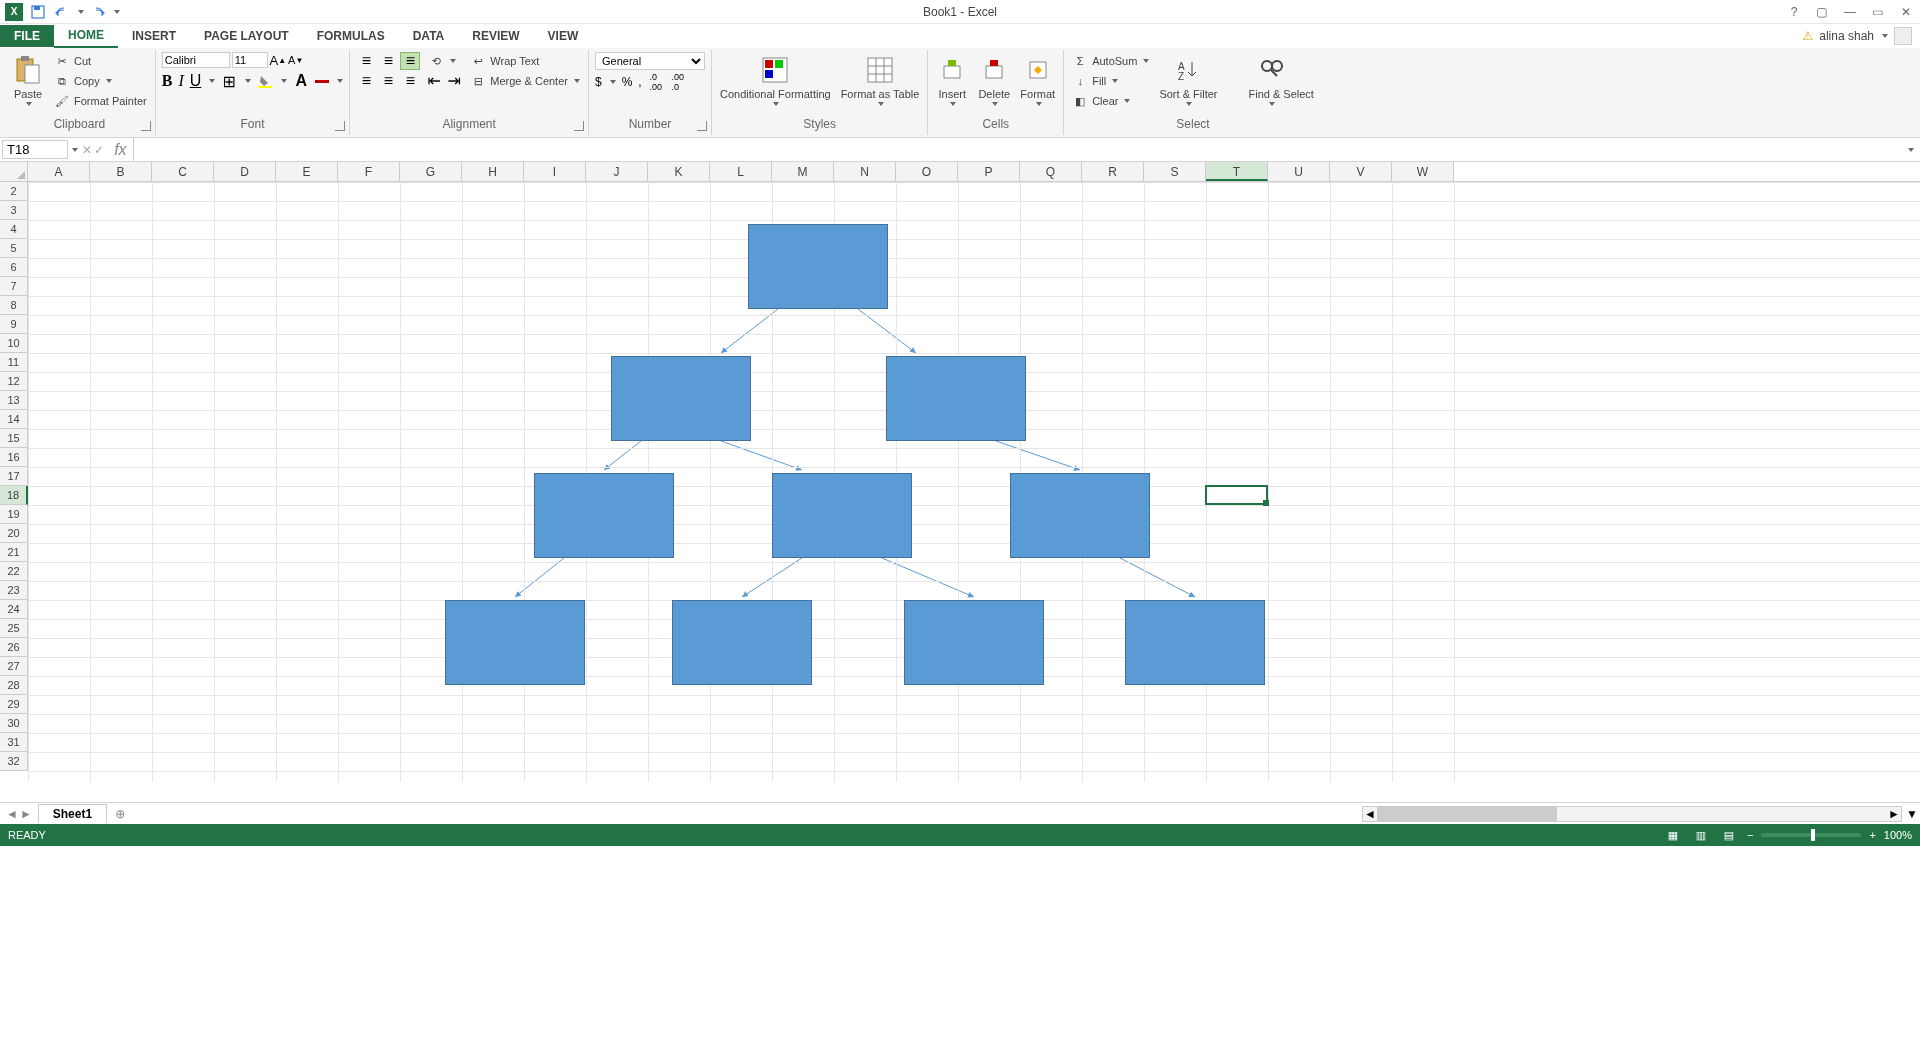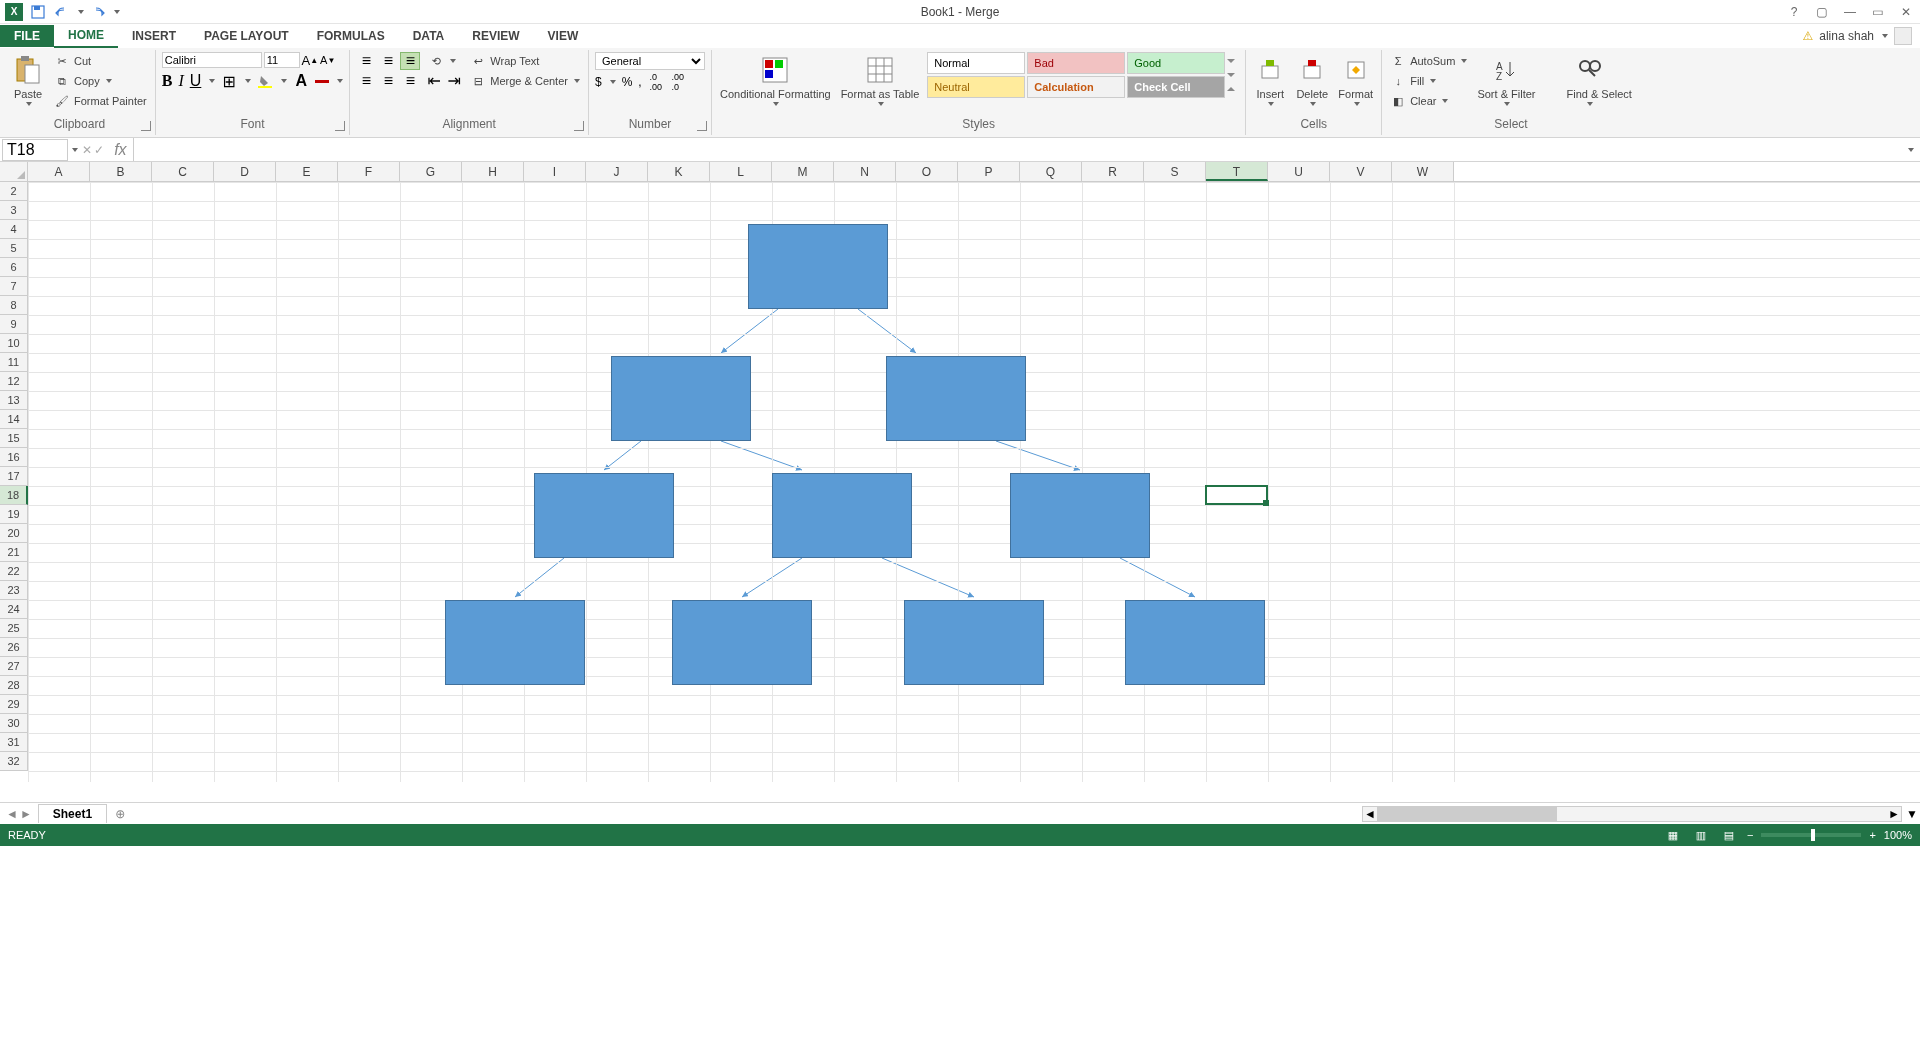--- a/index.html
+++ b/index.html
@@ -30,21 +30,21 @@
 .group-body { display: flex; align-items: flex-start; gap: 6px; flex: 1; }
 .dialog-launcher { position:absolute; right:4px; bottom:4px; width:10px;height:10px; border:1px solid #888; border-top:none; border-left:none;}
 
 .big-btn { display: flex; flex-direction: column; align-items: center; font-size: 11px; color: #444; padding: 2px; gap:2px;}
 .big-icon { width: 32px; height: 32px; display:flex;align-items:center;justify-content:center; }
 .small-row { display: flex; align-items: center; gap: 4px; font-size: 11px; color:#444; padding:1px 2px;}
 .small-icon { width: 16px; height: 16px; display:inline-flex;align-items:center;justify-content:center;}
 .stack { display:flex; flex-direction:column; gap:2px; }
 
 .font-select { font-size: 11px; border: 1px solid #ccc; background:#fff; padding: 1px 2px; }
-.font-name { width: 100px; }
+.font-name { width: 68px; }
 .font-size { width: 36px; }
 
 .align-grid { display:grid; grid-template-columns:repeat(3,20px); gap:2px;}
 .align-cell { width:20px;height:18px; border:1px solid transparent; display:flex;align-items:center;justify-content:center;}
 .align-cell.sel { background:#c5e0b3; border-color:#86b96f;}
 
 .num-select { width:110px; font-size:11px; border:1px solid #ccc; background:#fff; padding:1px 2px;}
 
 .styles-gallery { display:grid; grid-template-columns:repeat(3,98px); gap:2px;}
 .style-cell { height:22px; border:1px solid #ccc; font-size:11px; display:flex; align-items:center; padding:0 6px;}
@@ -52,21 +52,21 @@
 .style-bad{background:#f2c2c2;color:#9c0006;}
 .style-good{background:#c6efce;color:#006100;}
 .style-neutral{background:#ffeb9c;color:#9c6500;}
 .style-calc{background:#f2f2f2;color:#c65911;font-weight:bold;}
 .style-check{background:#a5a5a5;color:#fff;font-weight:bold;}
 .gallery-more{width:14px;display:flex;flex-direction:column;justify-content:space-around;padding:2px;}
 .gallery-more div{border-top:4px solid #888;border-left:4px solid transparent;border-right:4px solid transparent;width:0;height:0;}
 
 
 .formula-bar { height: 24px; background: #fff; border-bottom: 1px solid #d4d4d4; display: flex; align-items:center; }
-.name-box { width: 66px; border: 1px solid #ccc; font-size: 16px; padding: 1px 4px; margin:2px;}
+.name-box { width: 66px; border: 1px solid #ccc; font-size: 13px; padding: 1px 4px; margin:2px;}
 .fx-btns { display:flex; gap:2px; padding:0 4px; color:#aaa; font-size:12px;}
 .fx-label { font-style: italic; color:#888; padding:0 6px;}
 .formula-input { flex:1; border:none; border-left:1px solid #ccc; padding:2px 6px; font-size:12px; height:100%;}
 
 
 .grid-wrap { position: relative; height: 640px; background:#fff; overflow:hidden; }
 .col-headers { display:flex; height:20px; border-bottom:1px solid #ccc; margin-left:28px;}
 .col-h { width:62px; border-right:1px solid #ccc; text-align:center; font-size:12px; color:#444; background:#f3f3f3; flex-shrink:0; line-height:20px;}
 .col-h.sel { background:#d5e8d5; border-bottom:2px solid #217346;}
 .select-all { position:absolute; width:28px; height:20px; top:0; left:0; background:#f3f3f3; border-right:1px solid #ccc; border-bottom:1px solid #ccc;}
@@ -125,21 +125,21 @@
         </svg>
       </div>
     <span class="caret"></span>
     <div class="qat-icon">
         <svg width="14" height="14" viewBox="0 0 14 14">
           <path d="M5 3 Q11 3 11 8 L11 6 L13 8 L11 10 L11 8 Q11 5 5 5" fill="none" stroke="#3a7bd5" stroke-width="1.2"></path>
         </svg>
       </div>
     <span class="caret"></span>
   </div>
-  <div class="title-center">Book1 - Merge</div>
+  <div class="title-center">Book1 - Excel</div>
   <div class="titlebar-right">
     <div class="win-btn">?</div>
     <div class="win-btn">▢</div>
     <div class="win-btn">—</div>
     <div class="win-btn">▭</div>
     <div class="win-btn">✕</div>
   </div>
 </div>
 
 <div class="ribbon-tabs">
@@ -306,35 +306,20 @@
             <svg width="28" height="28">
               <rect x="2" y="2" width="24" height="24" fill="#fff" stroke="#888"></rect>
               <line x1="2" y1="10" x2="26" y2="10" stroke="#888"></line>
               <line x1="2" y1="18" x2="26" y2="18" stroke="#888"></line>
               <line x1="10" y1="2" x2="10" y2="26" stroke="#888"></line>
               <line x1="18" y1="2" x2="18" y2="26" stroke="#888"></line>
             </svg>
           </div>
         <span style="text-align:right;line-height:1.1;">Format as Table</span>
           <span class="caret"></span>
-      </div>
-      <div style="display:flex;">
-        <div class="styles-gallery">
-          <div class="style-cell style-normal">Normal</div>
-          <div class="style-cell style-bad">Bad</div>
-          <div class="style-cell style-good">Good</div>
-          <div class="style-cell style-neutral">Neutral</div>
-          <div class="style-cell style-calc">Calculation</div>
-          <div class="style-cell style-check">Check Cell</div>
-        </div>
-        <div class="gallery-more">
-            <div></div>
-            <div></div>
-            <div style="border-top:none;border-bottom:4px solid #888;"></div>
-          </div>
       </div>
     </div>
     <div class="group-label">Styles</div>
   </div>
 
   <div class="group">
     <div class="group-body">
       <div class="big-btn">
           <div class="big-icon">
             <svg width="24" height="24">

